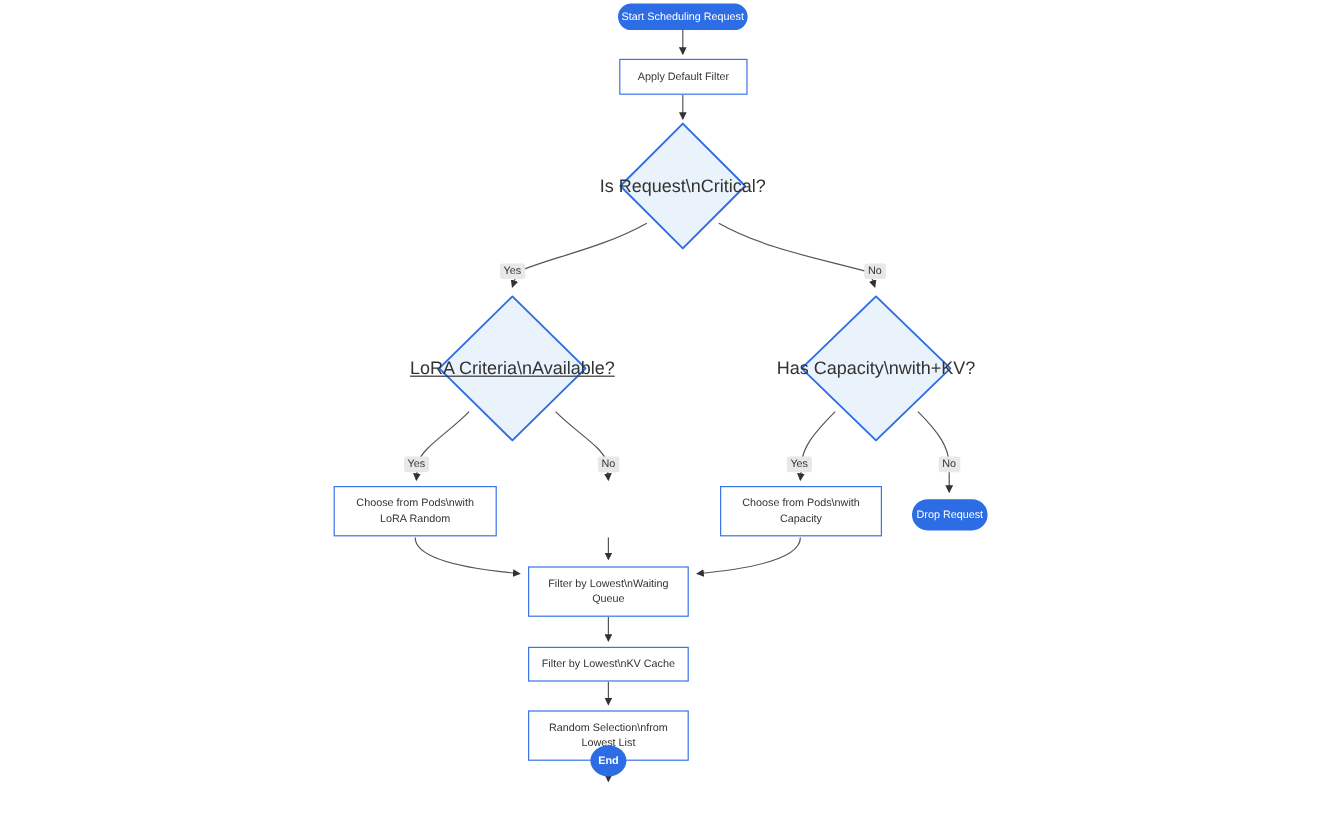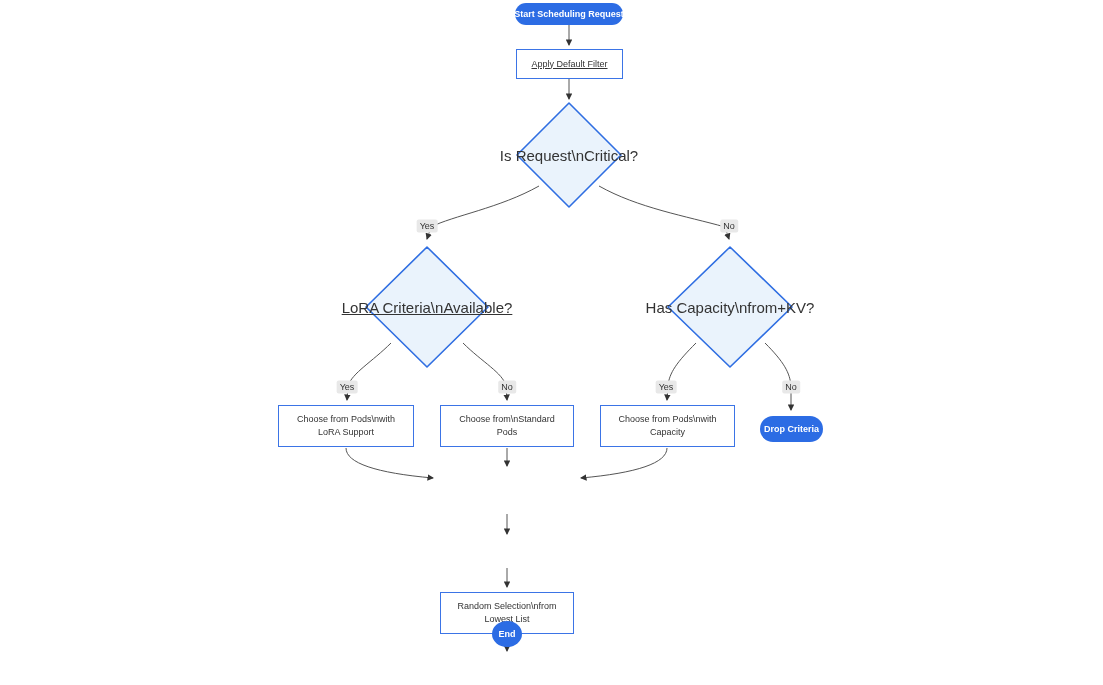--- a/index.html
+++ b/index.html
@@ -45,21 +45,21 @@
     color:var(--text-color,#333333);
     box-sizing:border-box;
   }
   .rect-node{
     background:var(--rect-fill,#ffffff);
     border:1.5px solid var(--rect-border,#3b74e6);
   }
   .pill-node{
     background:var(--accent-blue,#2c6ce4);
     color:var(--white-text,#ffffff);
-    font-weight:700;
+    font-weight:400;
     border-radius:13px;
   }
   .circle-node{
     background:var(--accent-blue,#2c6ce4);
     color:var(--white-text,#ffffff);
     font-weight:700;
     border-radius:50%;
   }
   .diamond-label{
     position:absolute;
@@ -111,55 +111,58 @@
 
     <polygon class="diamond" points="569,103 621,155 569,207 517,155"></polygon>
     <polygon class="diamond" points="427,247 488,307 427,367 366,307"></polygon>
     <polygon class="diamond" points="730,247 792,307 730,367 668,307"></polygon>
   </svg>
 
   <div class="node pill-node" style="left:515px;top:3px;width:108px;height:22px;">
     <span>Start Scheduling Request</span>
   </div>
 
-  <div class="node rect-node" style="left:516px;top:49px;width:107px;height:30px;text-decoration:underline;">
+  <div class="node rect-node" style="left:516px;top:49px;width:107px;height:30px;">
     <span>Apply Default Filter</span>
   </div>
 
   <div class="diamond-label" style="left:497px;top:145px;width:144px;height:20px;">Is Request\nCritical?</div>
   <div class="diamond-label" style="left:355px;top:297px;width:144px;height:20px;text-decoration:underline;">LoRA Criteria\nAvailable?</div>
-  <div class="diamond-label" style="left:658px;top:297px;width:144px;height:20px;">Has Capacity\nfrom+KV?</div>
+  <div class="diamond-label" style="left:658px;top:297px;width:144px;height:20px;">Has Capacity\nwith+KV?</div>
 
   <div class="edge-label" style="left:427px;top:226px;">Yes</div>
   <div class="edge-label" style="left:729px;top:226px;">No</div>
   <div class="edge-label" style="left:347px;top:387px;">Yes</div>
   <div class="edge-label" style="left:507px;top:387px;">No</div>
   <div class="edge-label" style="left:666px;top:387px;">Yes</div>
   <div class="edge-label" style="left:791px;top:387px;">No</div>
 
   <div class="node rect-node" style="left:278px;top:405px;width:136px;height:42px;">
     <span>Choose from Pods\nwith</span>
-    <span>LoRA Support</span>
+    <span>LoRA Random</span>
   </div>
 
-  <div class="node rect-node" style="left:440px;top:405px;width:134px;height:42px;">
-    <span>Choose from\nStandard</span>
-    <span>Pods</span>
-  </div>
 
   <div class="node rect-node" style="left:600px;top:405px;width:135px;height:42px;">
     <span>Choose from Pods\nwith</span>
     <span>Capacity</span>
   </div>
 
   <div class="node pill-node" style="left:760px;top:416px;width:63px;height:26px;">
-    <span>Drop Criteria</span>
+    <span>Drop Request</span>
   </div>
 
+  <div class="node rect-node" style="left:440px;top:472px;width:134px;height:42px;">
+    <span>Filter by Lowest\nWaiting</span>
+    <span>Queue</span>
+  </div>
 
+  <div class="node rect-node" style="left:440px;top:539px;width:134px;height:29px;">
+    <span>Filter by Lowest\nKV Cache</span>
+  </div>
 
   <div class="node rect-node" style="left:440px;top:592px;width:134px;height:42px;">
     <span>Random Selection\nfrom</span>
     <span>Lowest List</span>
   </div>
 
   <div class="node circle-node" style="left:492px;top:621px;width:30px;height:26px;">
     <span>End</span>
   </div>
 

